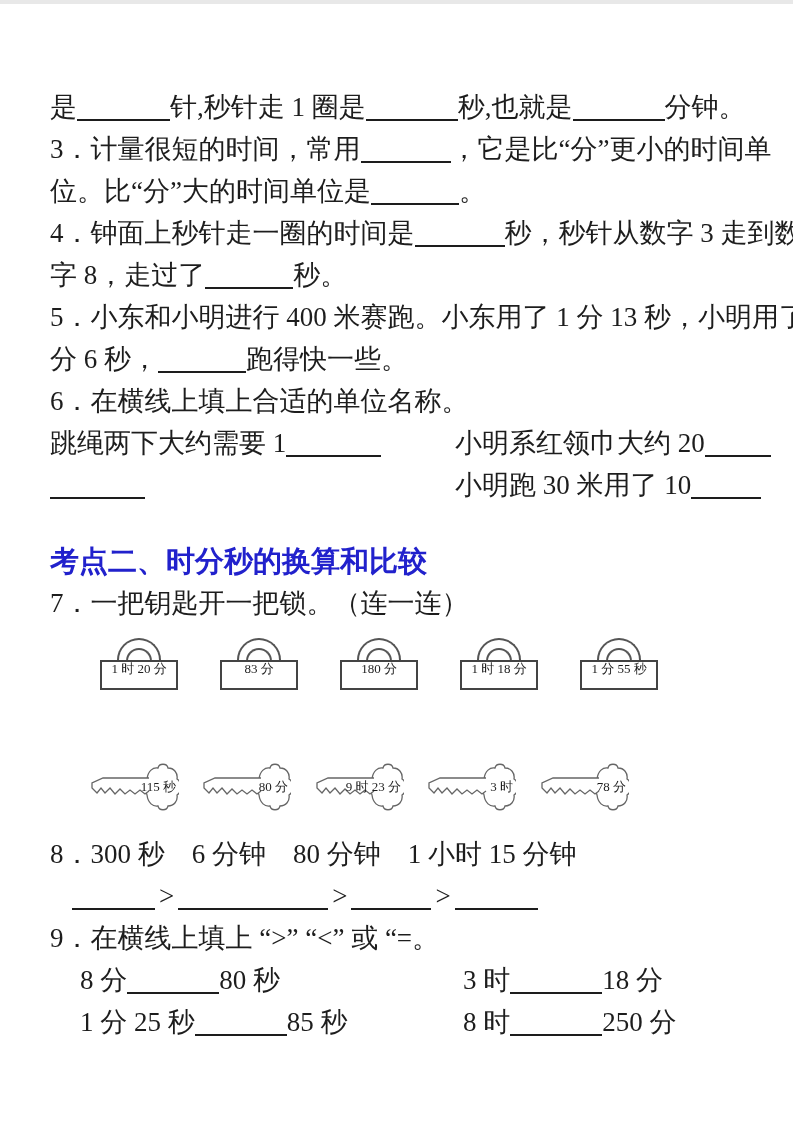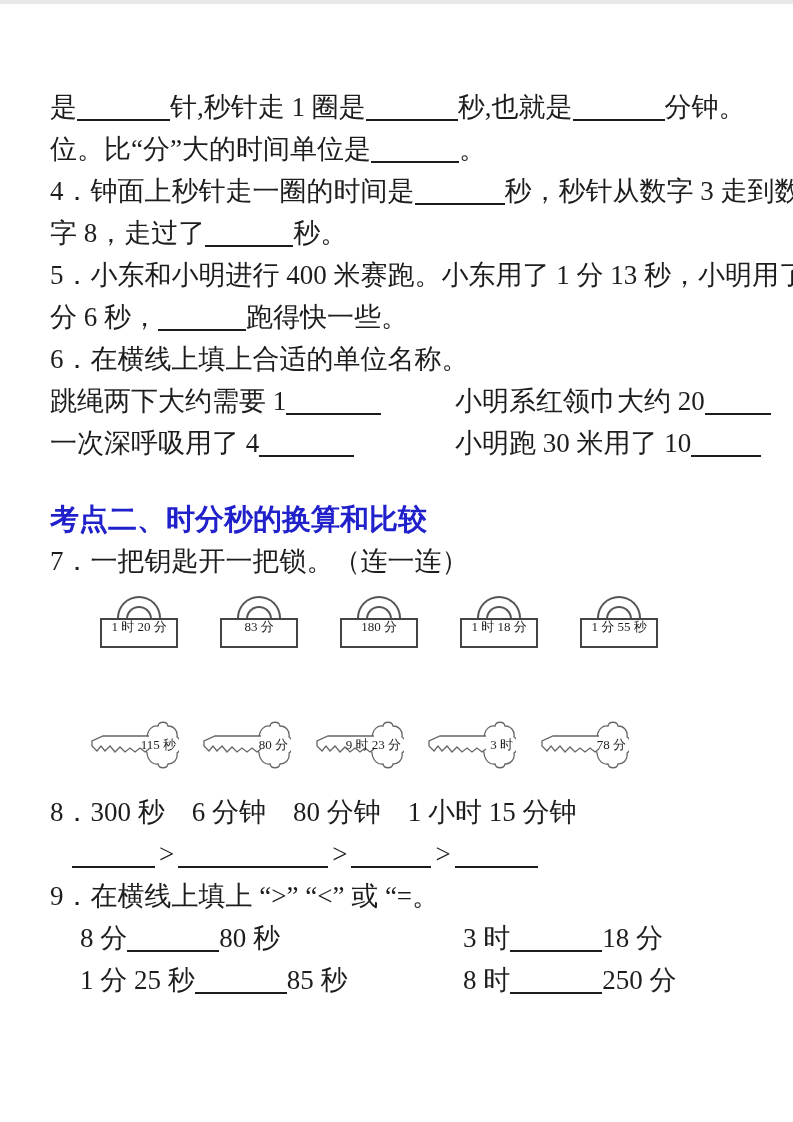--- a/index.html
+++ b/index.html
@@ -69,35 +69,36 @@
   .cmp{box-sizing:border-box;padding-left:22px;}
   .cmp .txt{padding:0 4px;}
 </style>
 </head>
 <body>
 
 <div class="sheet">
 
   <p class="row tl"><span class="txt">是</span><span class="blank" style="width: 93px;"></span><span class="txt">针,秒针走 1 圈是</span><span class="blank" style="width: 92px;"></span><span class="txt">秒,也就是</span><span class="blank" style="width: 92px;"></span><span class="txt">分钟。</span></p>
 
+  <p class="row tl"><span class="txt">3．计量很短的时间，常用</span><span class="blank" style="width: 90px;"></span><span class="txt">，它是比“分”更小的时间单</span></p>
   <p class="row tl"><span class="txt">位。比“分”大的时间单位是</span><span class="blank" style="width: 88px;"></span><span class="txt">。</span></p>
 
   <p class="row tl"><span class="txt">4．钟面上秒针走一圈的时间是</span><span class="blank" style="width: 90px;"></span><span class="txt">秒，秒针从数字 3 走到数</span></p>
   <p class="row tl"><span class="txt">字 8，走过了</span><span class="blank" style="width: 88px;"></span><span class="txt">秒。</span></p>
 
   <p class="row tl"><span class="txt">5．小东和小明进行 400 米赛跑。小东用了 1 分 13 秒，小明用了 1</span></p>
   <p class="row tl"><span class="txt">分 6 秒，</span><span class="blank" style="width: 88px;"></span><span class="txt">跑得快一些。</span></p>
 
   <p class="row tl">6．在横线上填上合适的单位名称。</p>
   <div class="row cols">
     <p class="tl col1"><span class="txt">跳绳两下大约需要 1</span><span class="blank" style="width: 95px;"></span></p>
     <p class="tl col2"><span class="txt">小明系红领巾大约 20</span><span class="blank" style="width: 66px;"></span></p>
   </div>
   <div class="row cols">
-    <p class="tl col1"><span class="txt">一次深呼吸用了 4</span><span class="blank" style="width: 95px;"></span></p>
+    <p class="tl col1"><span class="blank" style="width: 95px;"></span></p>
     <p class="tl col2"><span class="txt">小明跑 30 米用了 10</span><span class="blank" style="width: 70px;"></span></p>
   </div>
 
   <h2 class="row hdr" style="color: rgb(33, 33, 204);">考点二、时分秒的换算和比较</h2>
 
   <p class="row tl">7．一把钥匙开一把锁。（连一连）</p>
 
   <div class="locks-row">
     <div class="lock" style="left:50px">
       <div class="shackle"></div>

